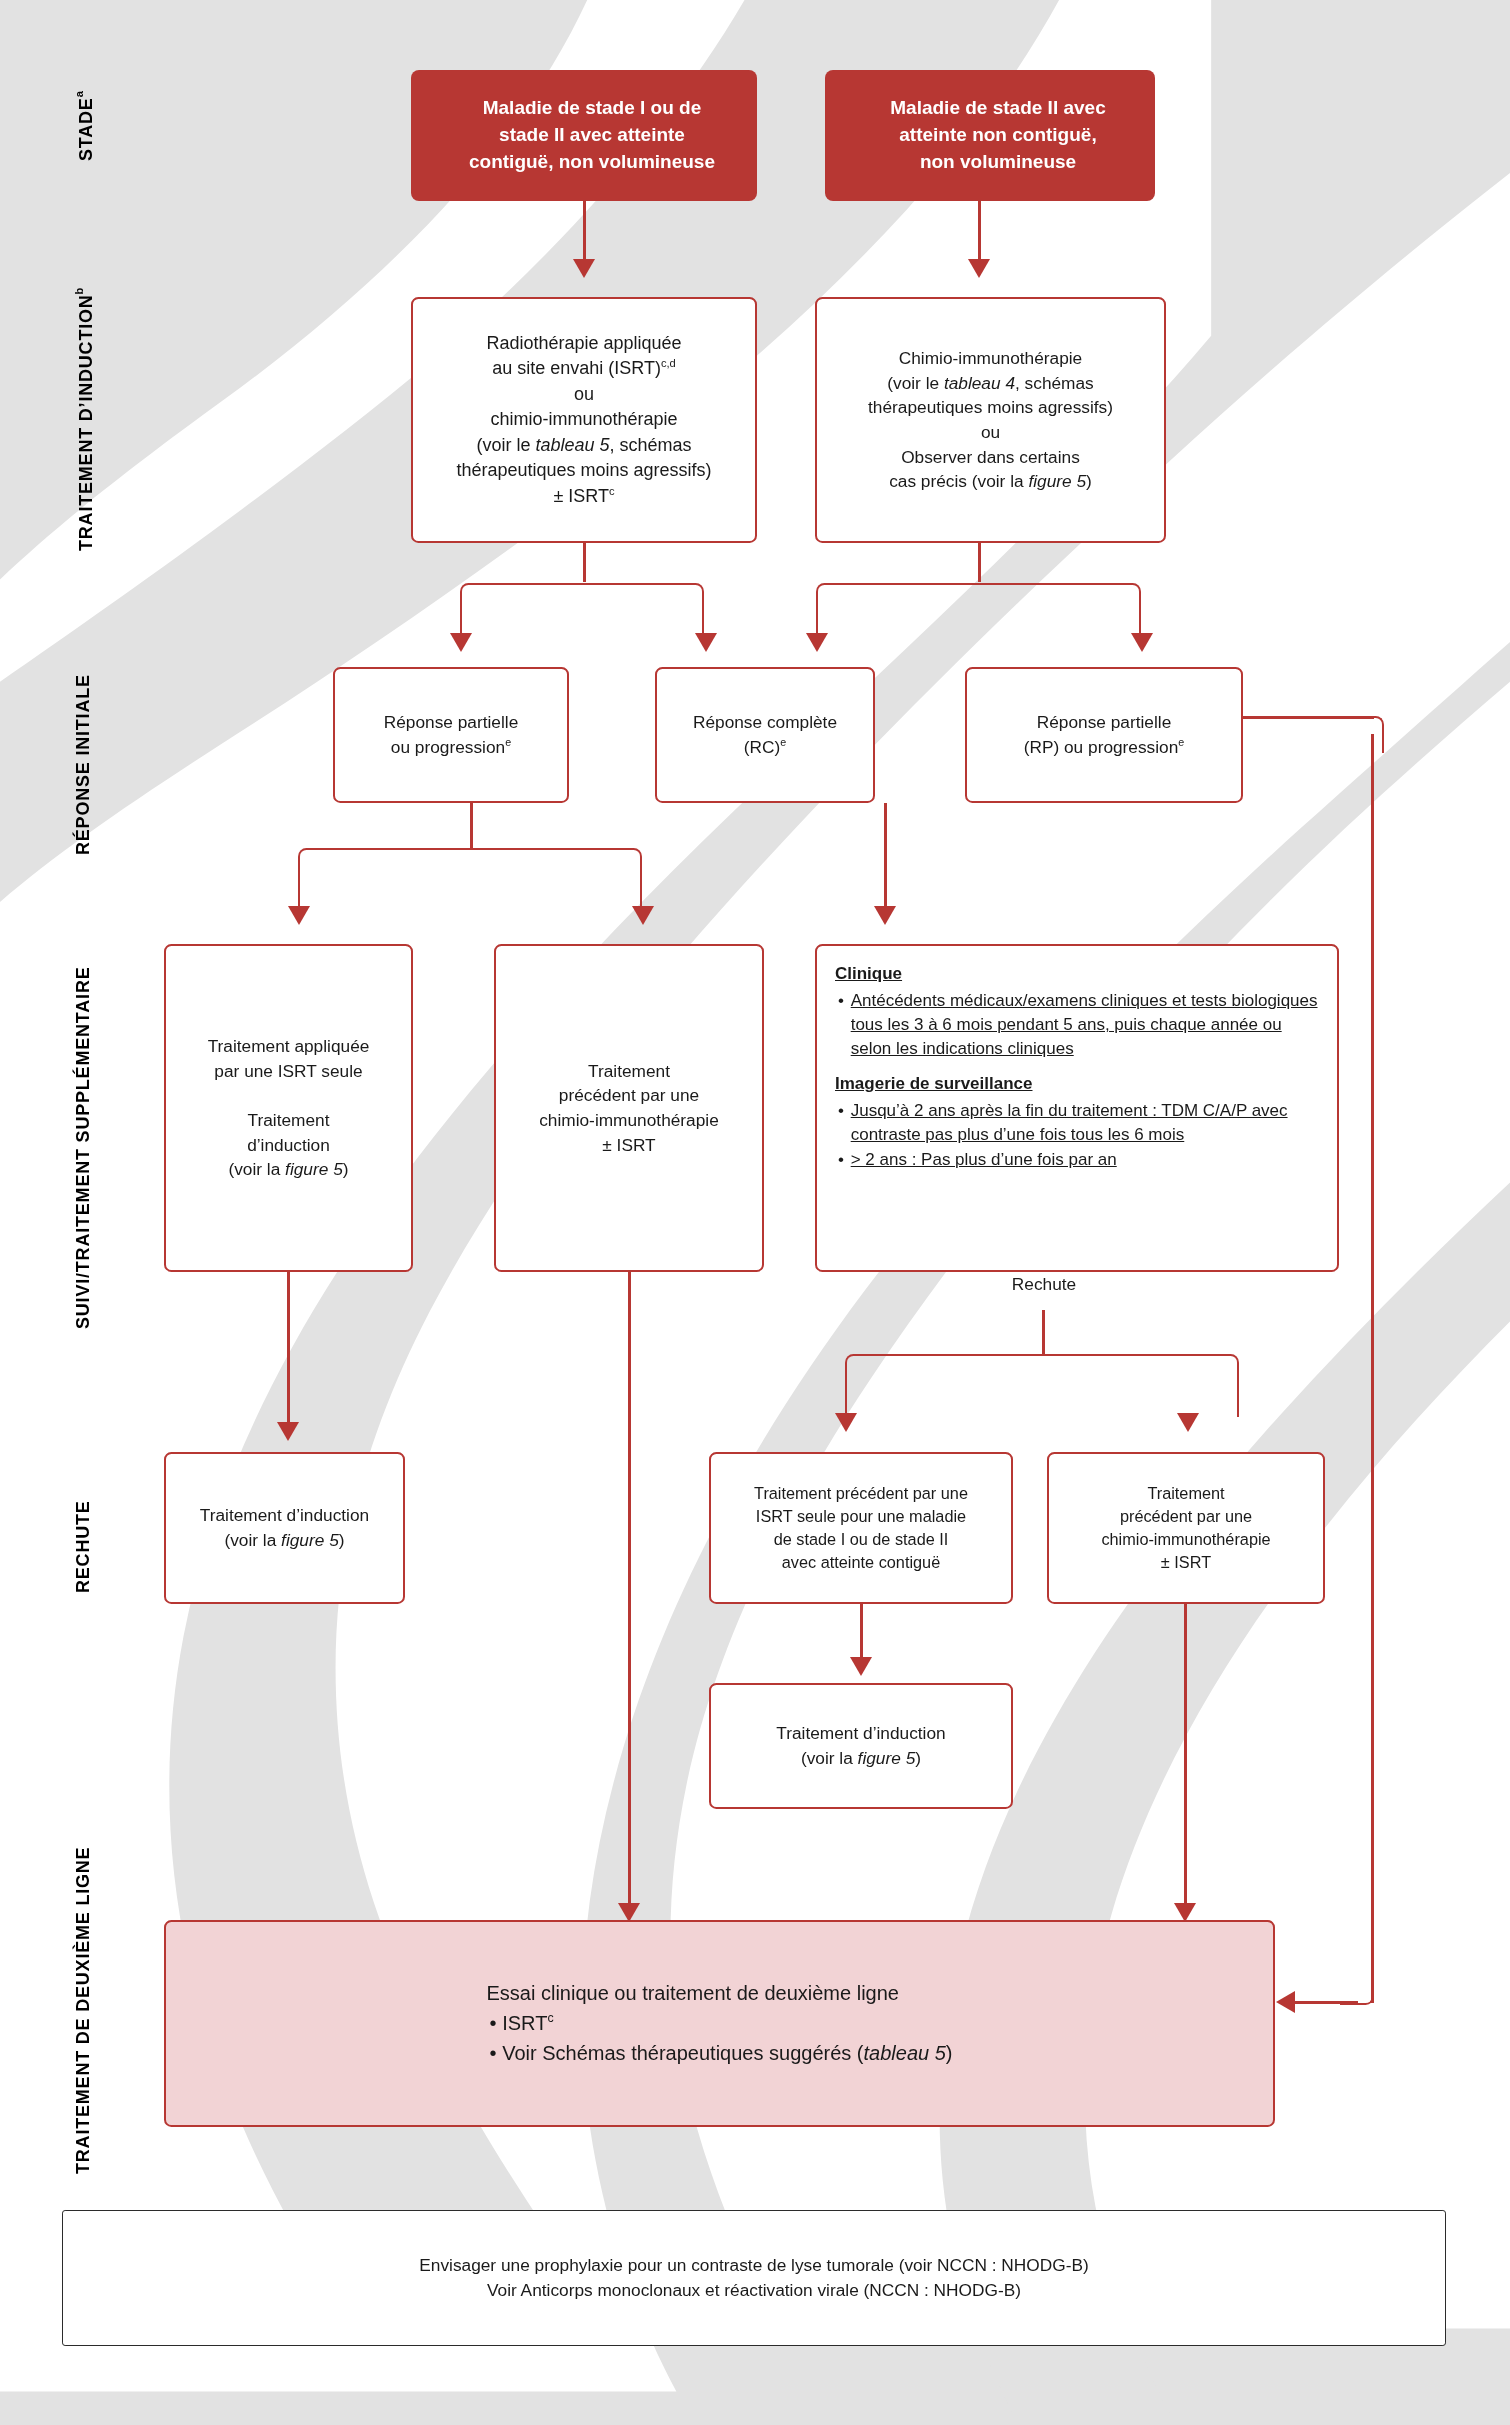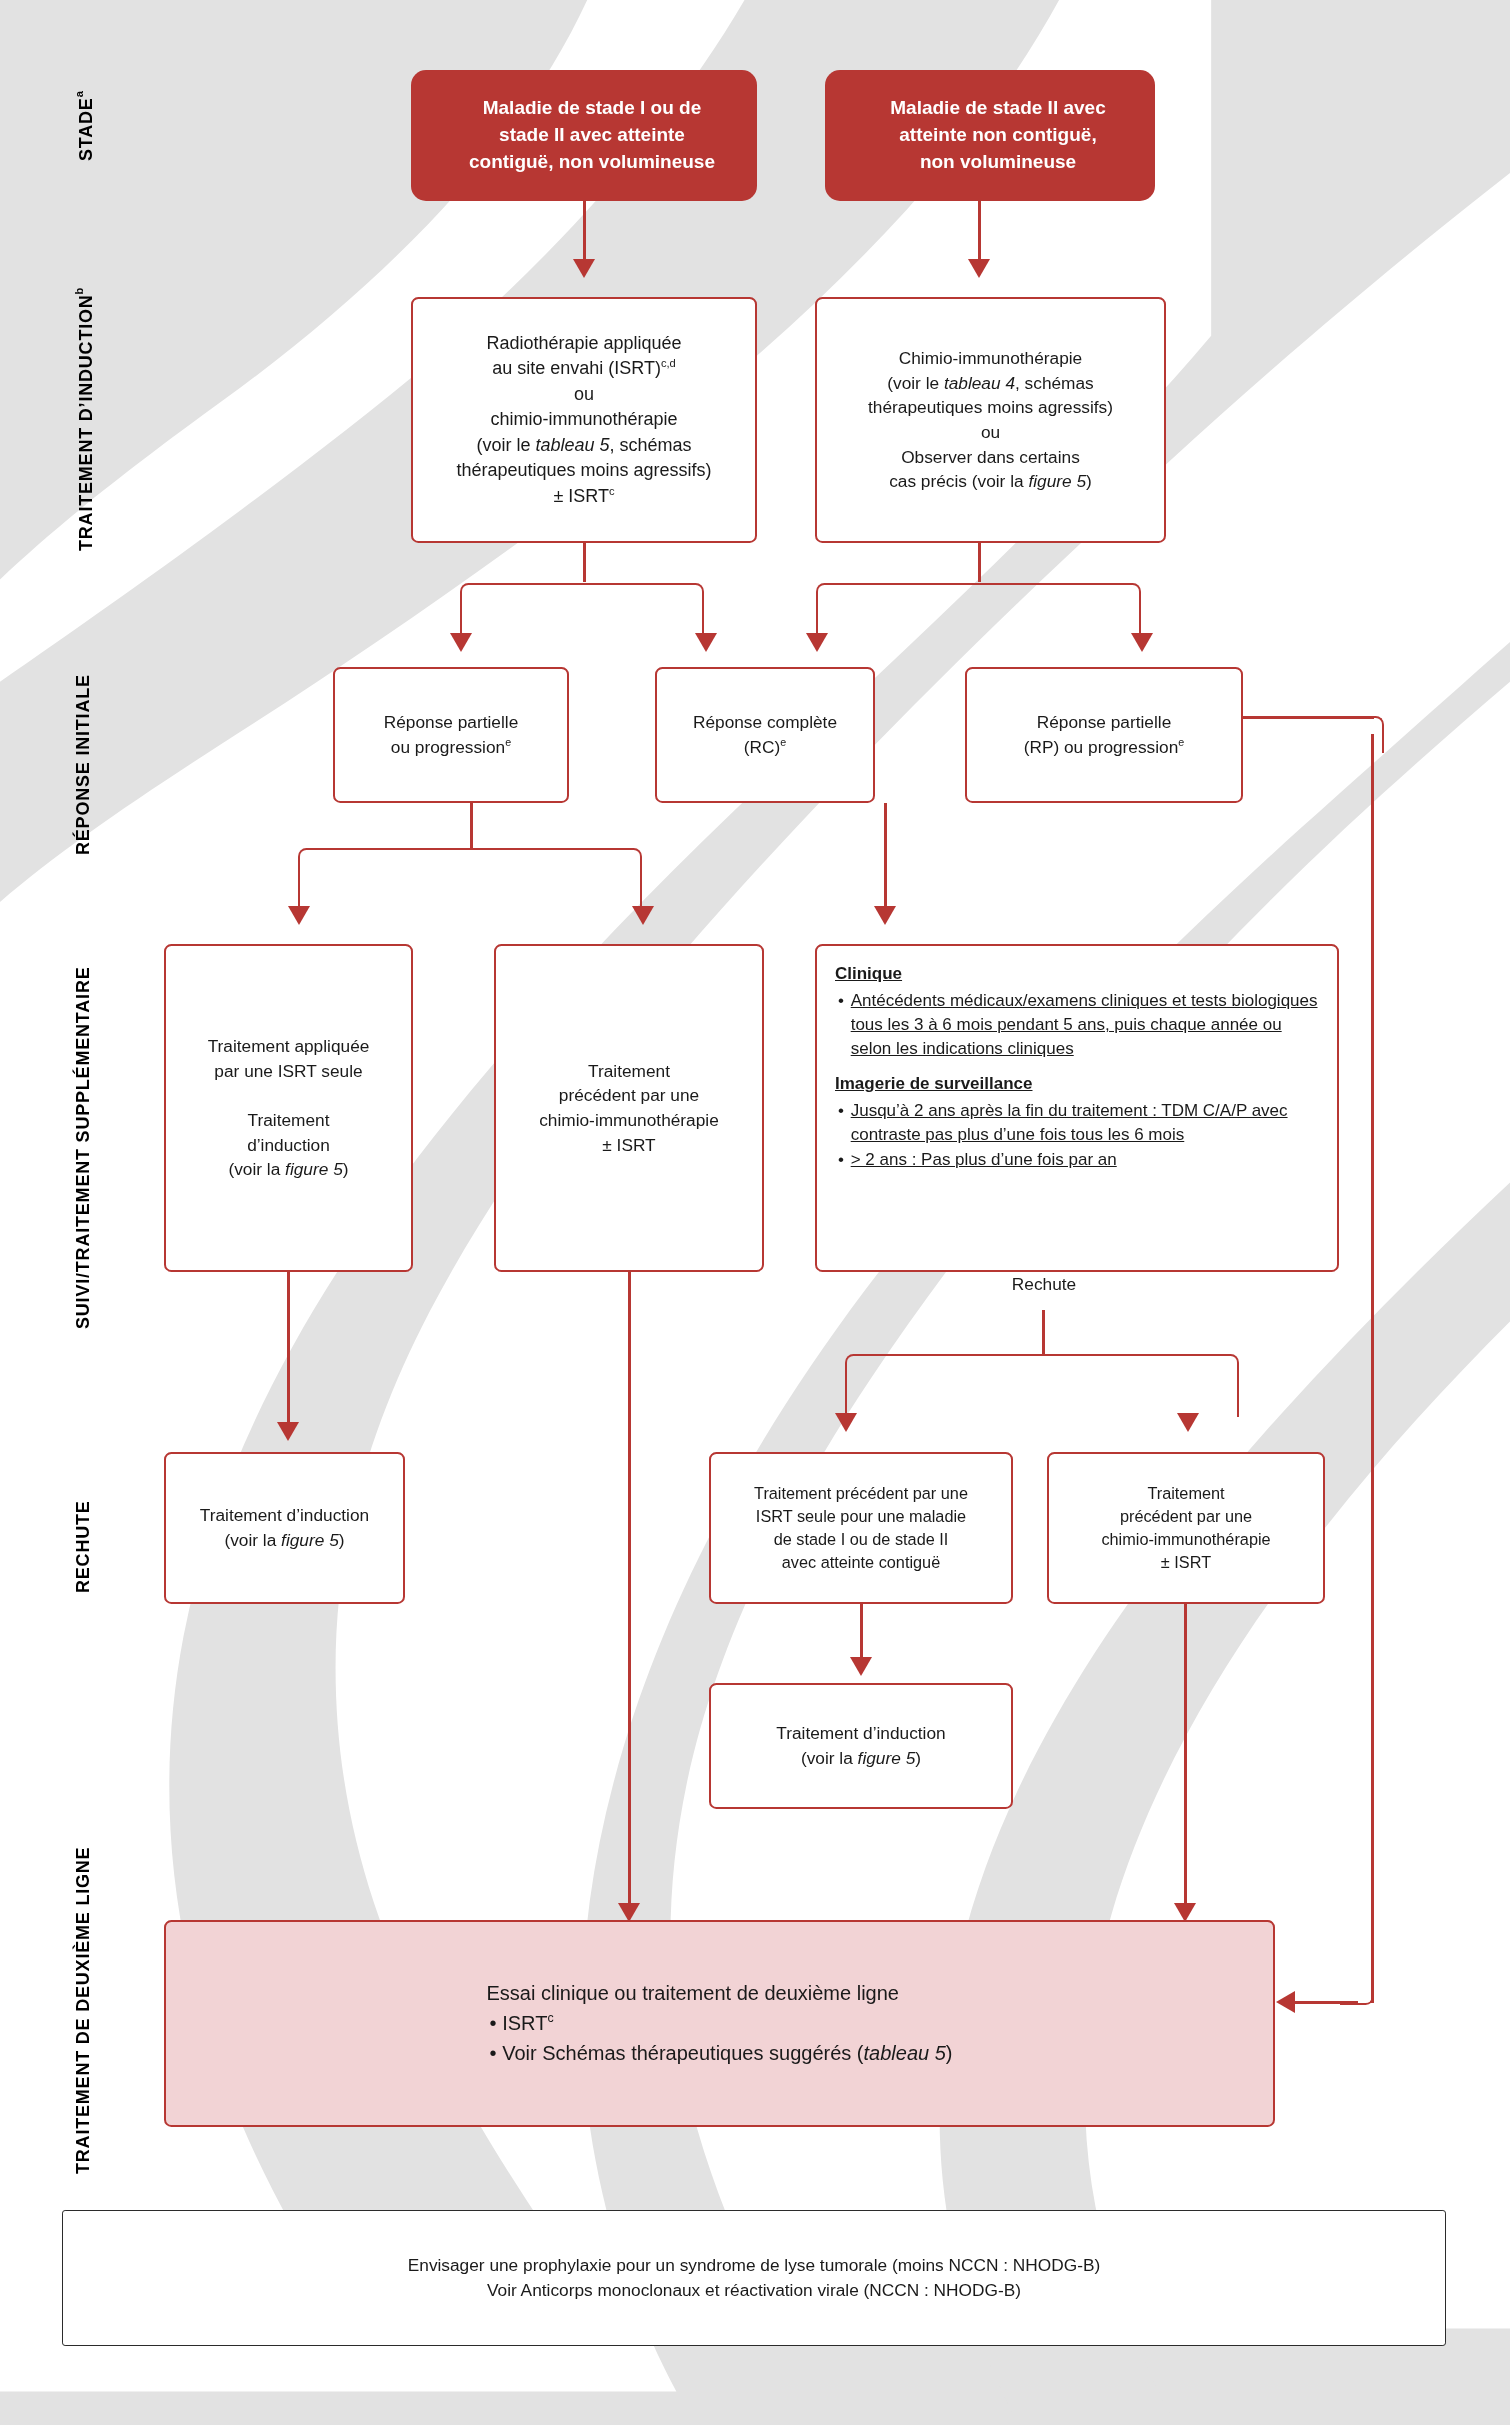--- a/index.html
+++ b/index.html
@@ -41,21 +41,21 @@
     justify-content:center;
     text-align:center;
     z-index:5;
     line-height:1.42;
     color:#1a1a1a;
   }
   .node.solid{
     background:#b73733;
     color:#ffffff;
     font-weight:bold;
-    border-radius:15px;
+    border-radius:8px;
     box-shadow:0 0 0 0 transparent;
     padding-left:16px;
   }
   .node.outline{
     background:#ffffff;
     border:2.1px solid #b73733;
     border-radius:7.3px;
   }
   .node.tinted{
     background:#f2d3d5;
@@ -358,18 +358,18 @@
     <div class="inner">
       <div class="tline">Essai clinique ou traitement de deuxième ligne</div>
       <ul class="bullets">
         <li>ISRT<sup>c</sup></li>
         <li>Voir Schémas thérapeutiques suggérés (<em>tableau 5</em>)</li>
       </ul>
     </div>
   </div>
 
   <div class="node plain" style="left:62px;top:2210px;width:1384px;height:136px;font-size:17.3px;">
-    <span class="ln">Envisager une prophylaxie pour un syndrome de lyse tumorale (moins NCCN : NHODG-B)</span>
+    <span class="ln">Envisager une prophylaxie pour un contraste de lyse tumorale (voir NCCN : NHODG-B)</span>
     <span class="ln">Voir Anticorps monoclonaux et réactivation virale (NCCN : NHODG-B)</span>
   </div>
 
 </div>
 
 
 </body></html>

